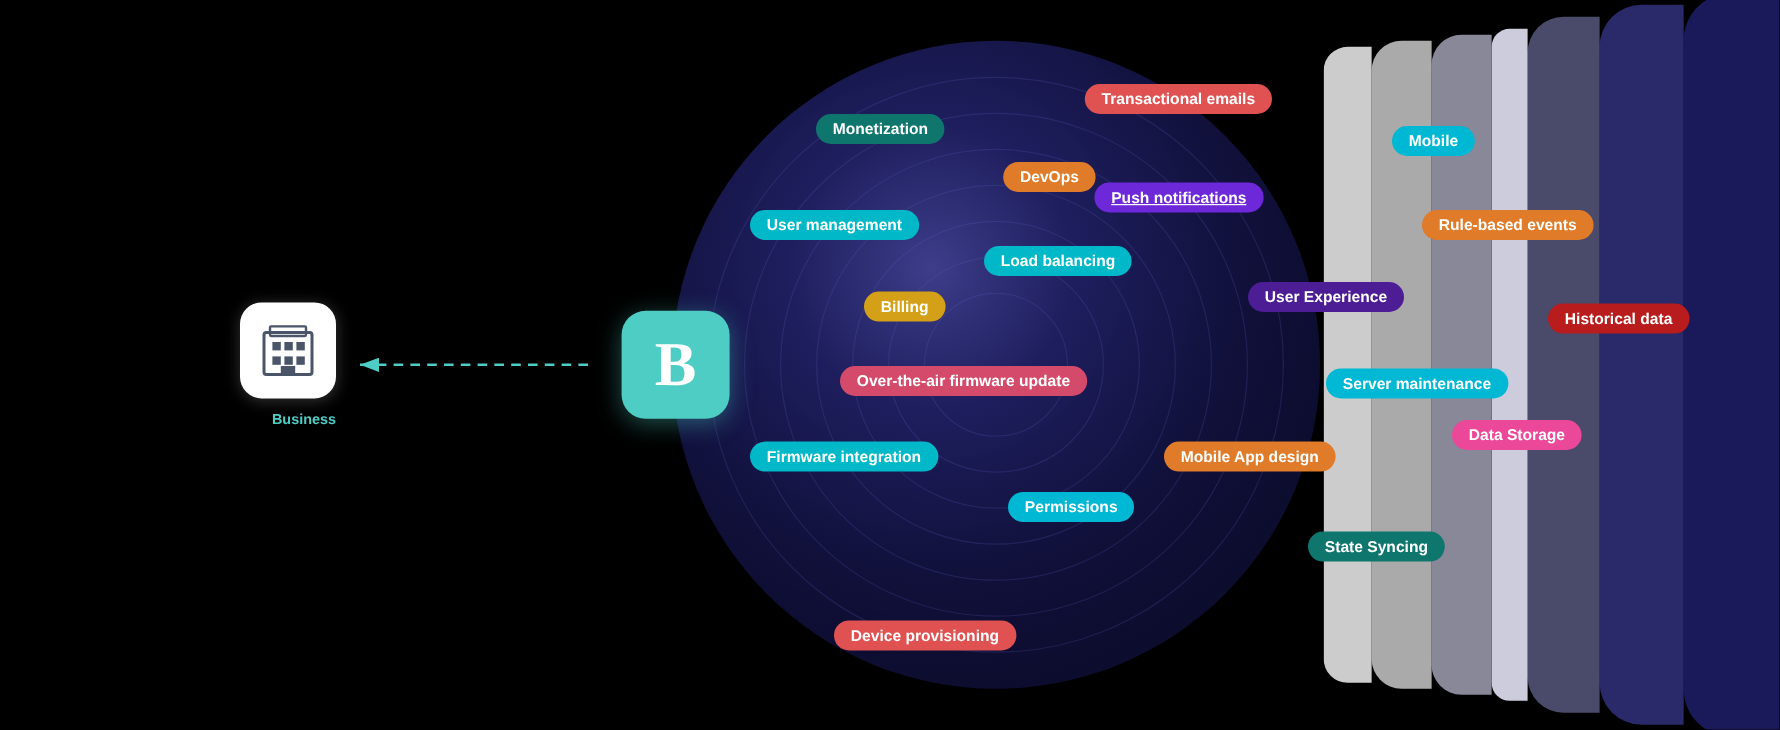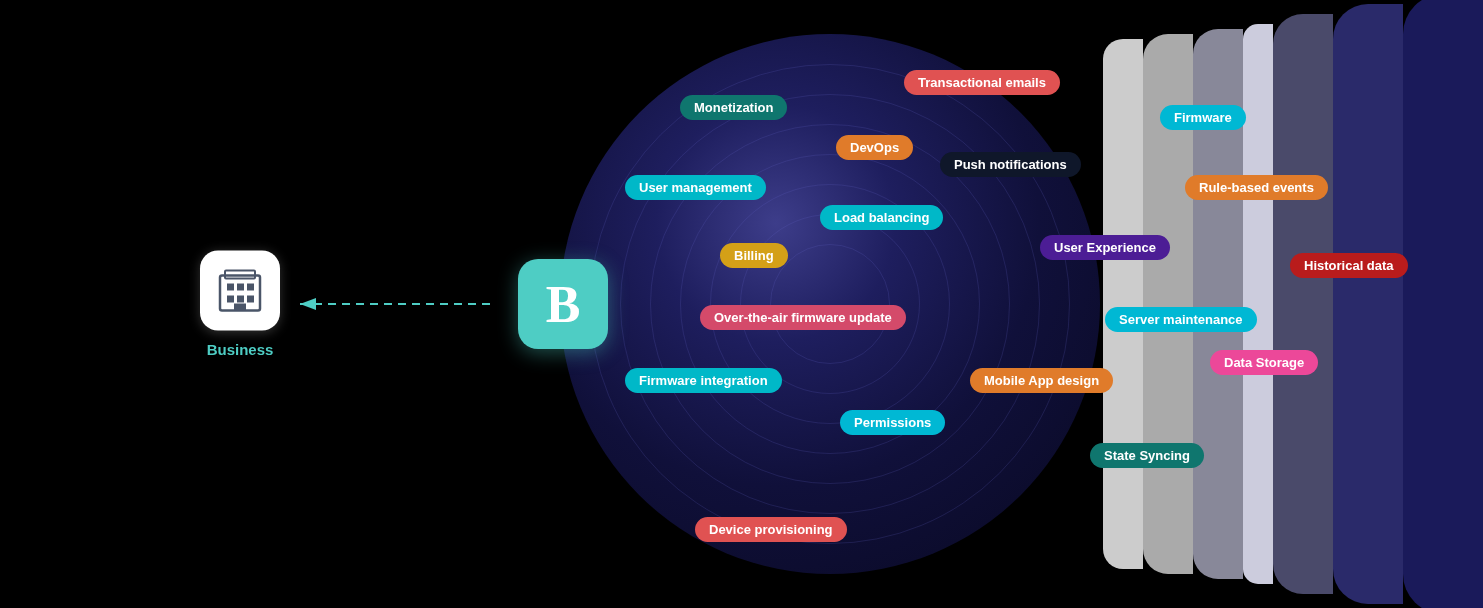--- a/index.html
+++ b/index.html
@@ -43,23 +43,24 @@
       border-radius: 18px;
       display: flex;
       align-items: center;
       justify-content: center;
       margin: 0 auto;
       box-shadow: 0 2px 12px rgba(255,255,255,0.2);
     }
 
     .business-label {
       color: #4ecdc4;
-      font-size: 15px;
+      font-size: 12px;
       font-weight: 600;
       margin-top: 10px;
+      text-align: right;
     }
 
     
     .arrow-line {
       position: absolute;
       top: 50%;
       left: 290px;
       transform: translateY(-50%);
       display: flex;
       align-items: center;
@@ -166,31 +167,31 @@
   </div>
 
   <div class="b-icon">
     <span class="b-text">B</span>
   </div>
 
   <div id="tags-container">
       <div class="tag" style="left: 904px; top: 70px; background: rgb(224, 82, 82); z-index: 30;">Transactional emails</div>
       <div class="tag" style="left: 680px; top: 95px; background: #0f766e; z-index: 30;">Monetization</div>
       <div class="tag" style="left: 836px; top: 135px; background: rgb(224, 123, 42); z-index: 30;">DevOps</div>
-      <div class="tag" style="left: 940px; top: 152px; background: #0f172a; z-index: 30;">Push notifications</div>
+      <div class="tag" style="left: 912px; top: 152px; background: #6d28d9; z-index: 30; text-decoration: underline;">Push notifications</div>
       <div class="tag" style="left: 625px; top: 175px; background: rgb(0, 184, 200); z-index: 30;">User management</div>
       <div class="tag" style="left: 820px; top: 205px; background: rgb(0, 184, 200); z-index: 30;">Load balancing</div>
       <div class="tag" style="left: 720px; top: 243px; background: rgb(212, 160, 23); z-index: 30;">Billing</div>
       <div class="tag" style="left: 1040px; top: 235px; background: #4c1d95; z-index: 30;">User Experience</div>
       <div class="tag" style="left: 700px; top: 305px; background: rgb(212, 74, 106); z-index: 30;">Over-the-air firmware update</div>
       <div class="tag" style="left: 1105px; top: 287px; background: rgb(0, 184, 212); z-index: 30; margin-top: 20px;">Server maintenance</div>
       <div class="tag" style="left: 625px; top: 368px; background: rgb(0, 184, 200); z-index: 30;">Firmware integration</div>
       <div class="tag" style="left: 970px; top: 368px; background: rgb(224, 123, 42); z-index: 30;">Mobile App design</div>
       <div class="tag" style="left: 1210px; top: 350px; background: #ec4899; z-index: 30;">Data Storage</div>
       <div class="tag" style="left: 840px; top: 410px; background: rgb(0, 184, 212); z-index: 30;">Permissions</div>
       <div class="tag" style="left: 1090px; top: 443px; background: #0f766e; z-index: 30;">State Syncing</div>
       <div class="tag" style="left: 695px; top: 475px; background: rgb(224, 82, 82); z-index: 30; margin-top: 42px;">Device provisioning</div>
-      <div class="tag" style="left: 1160px; top: 105px; background: rgb(0, 184, 212); z-index: 30;">Firmware</div>
+      <div class="tag" style="left: 1160px; top: 105px; background: rgb(0, 184, 212); z-index: 30;">Mobile</div>
       <div class="tag" style="left: 1185px; top: 175px; background: rgb(224, 123, 42); z-index: 30;">Rule-based events</div>
       <div class="tag" style="left: 1290px; top: 253px; background: #b91c1c; z-index: 30;">Historical data</div>
     </div>
 
 </div>
 
 </body></html>

